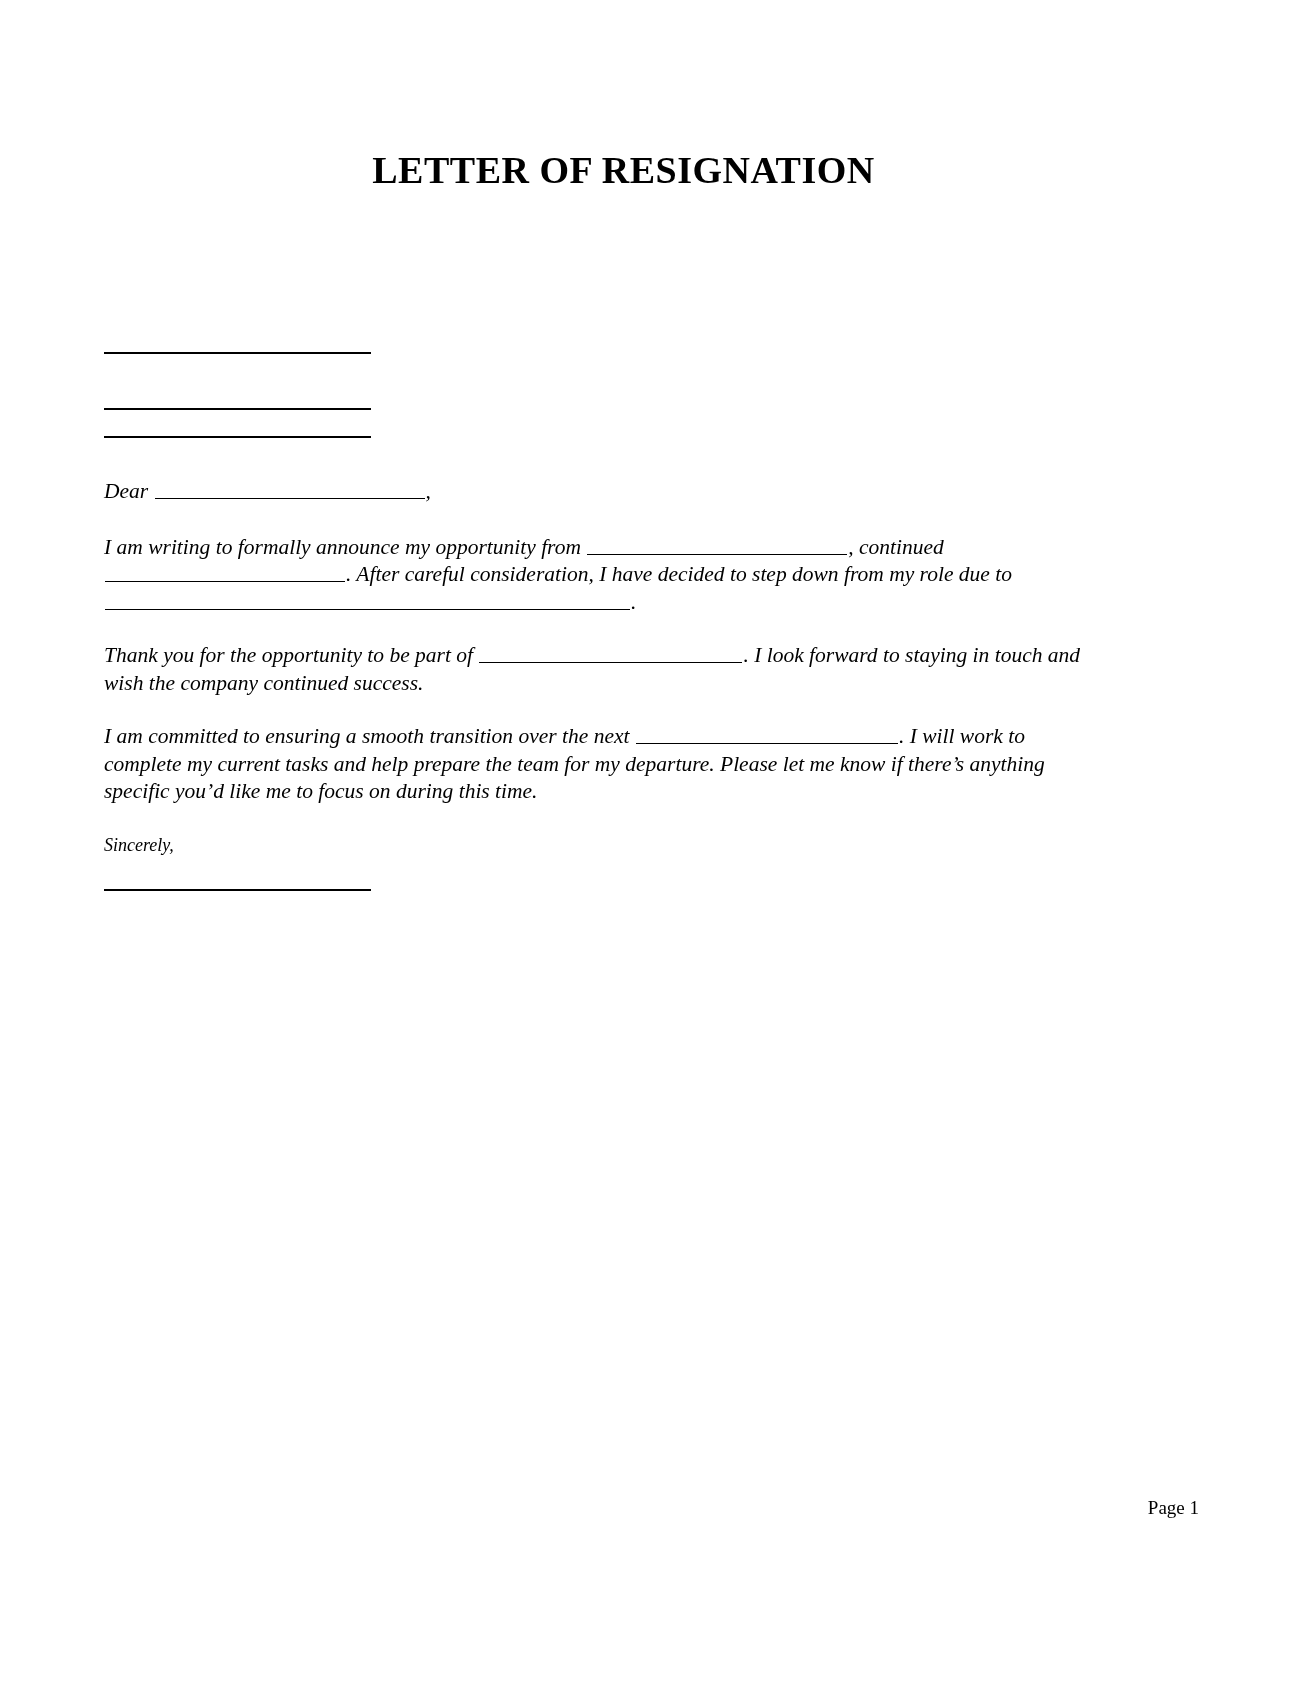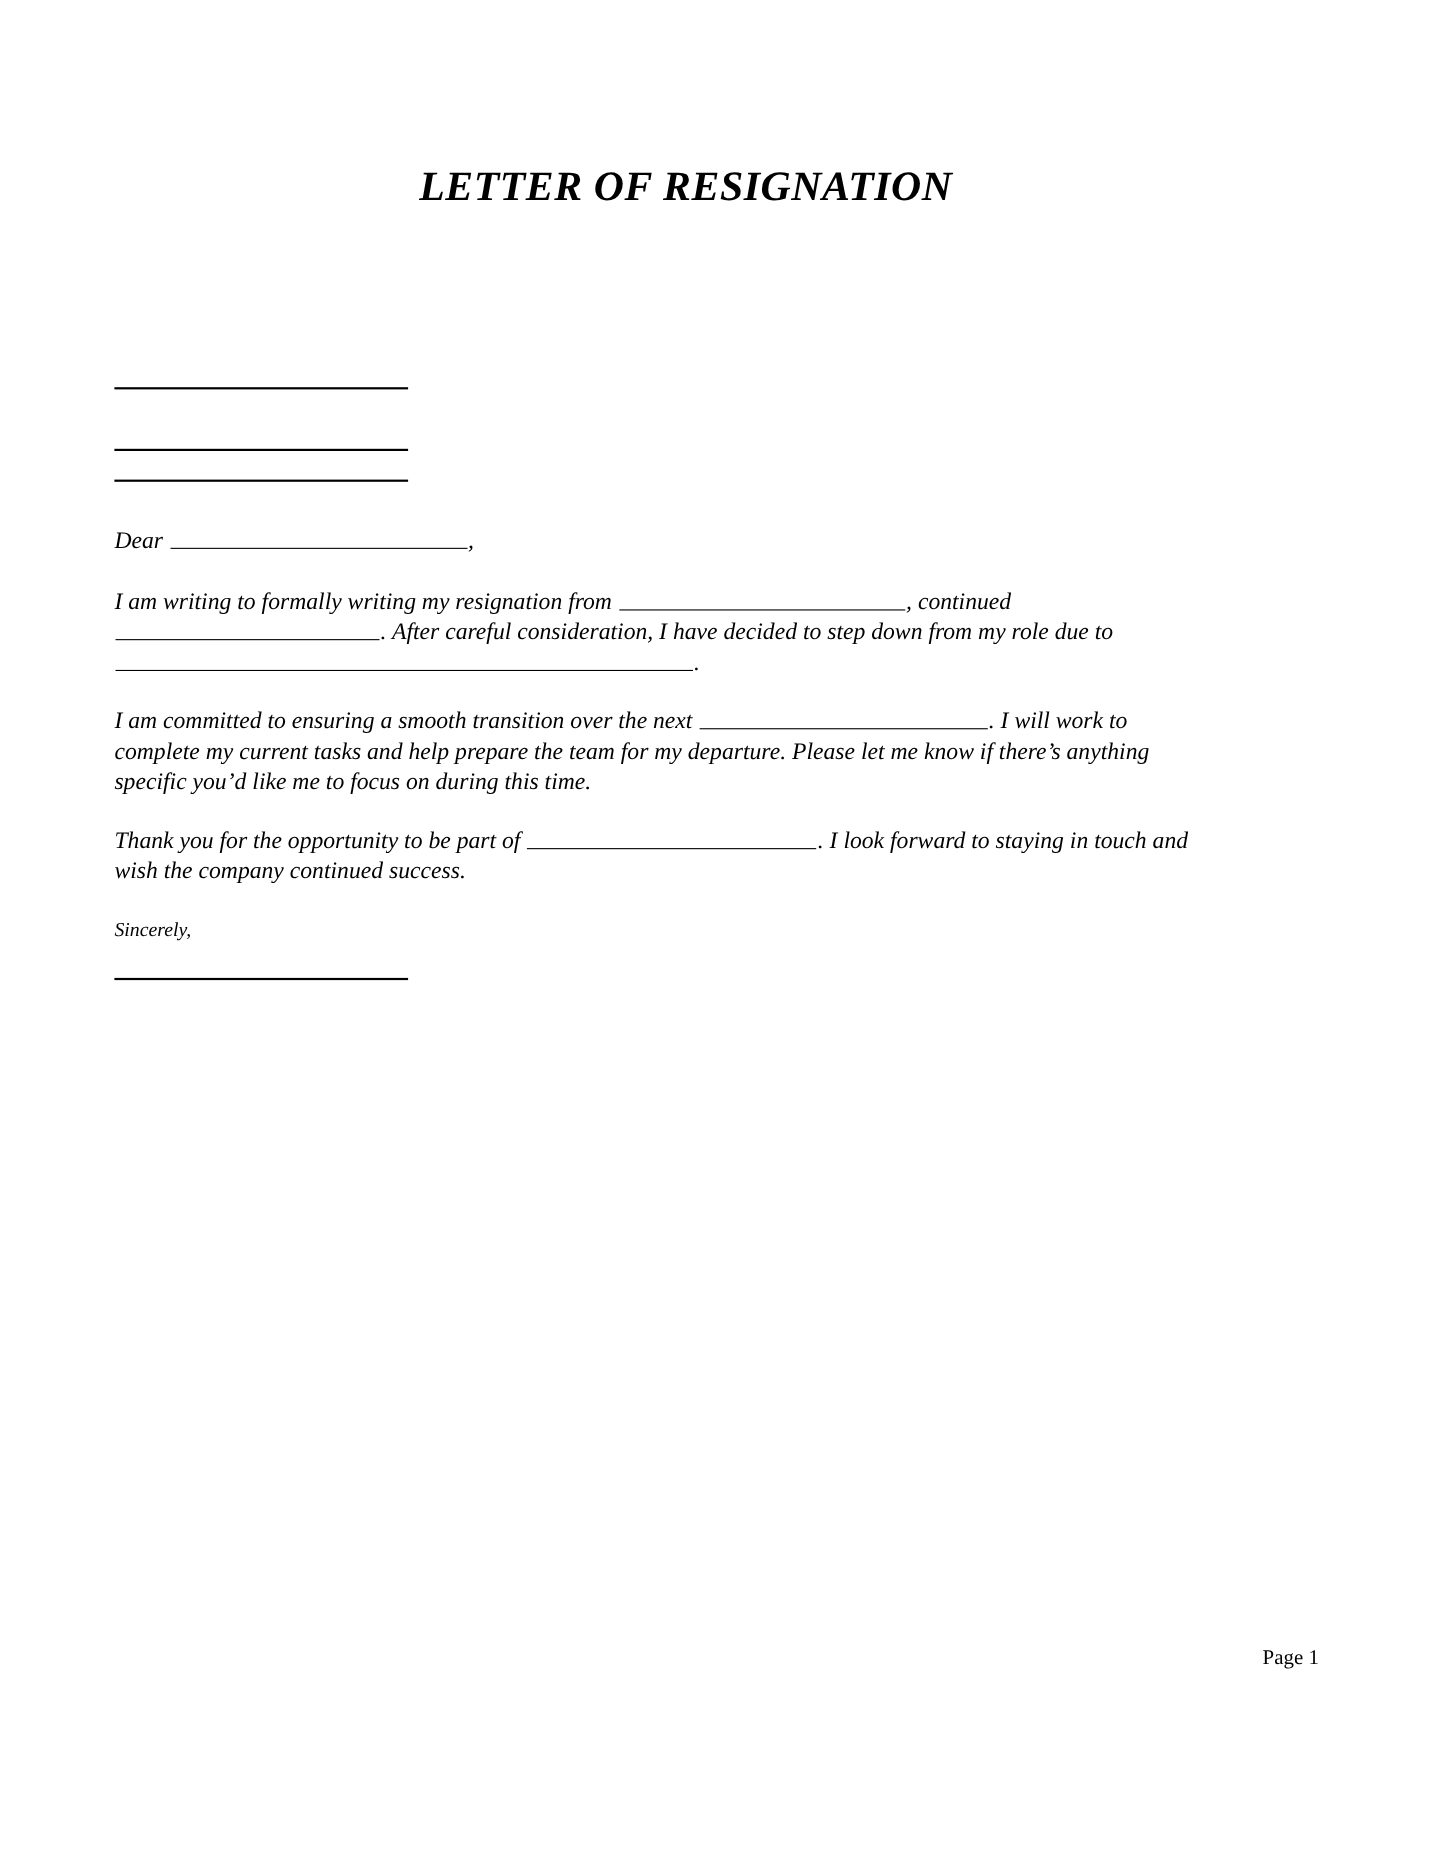--- a/index.html
+++ b/index.html
@@ -22,21 +22,20 @@
   .doc-title {
     position: absolute;
     top: 148px;
     left: 0;
     width: 1247px;
     text-align: center;
     font-size: 38px;
     font-weight: bold;
     letter-spacing: 0.5px;
     line-height: 1.2;
-    font-style: italic;
   }
   .content {
     position: absolute;
     left: 104px;
     top: 352px;
     width: 985px;
     font-style: italic;
   }
   .blank-line {
     display: block;
@@ -100,25 +99,25 @@
   <div class="content">
 
     <span class="blank-line bl-top-1"></span>
 
     <span class="blank-line bl-top-2"></span>
 
     <span class="blank-line bl-top-3"></span>
 
     <p class="salutation"><span>Dear </span><span class="fill f-dear"></span><span>,</span></p>
 
-    <p class="para"><span>I am writing to formally writing my resignation from </span><span class="fill f-from"></span><span>, continued </span><span class="fill f-date"></span><span>. After careful consideration, I have decided to step down from my role due to </span><span class="fill f-reason"></span><span>.</span></p>
+    <p class="para"><span>I am writing to formally announce my opportunity from </span><span class="fill f-from"></span><span>, continued </span><span class="fill f-date"></span><span>. After careful consideration, I have decided to step down from my role due to </span><span class="fill f-reason"></span><span>.</span></p>
+
+    <p class="para"><span>Thank you for the opportunity to be part of </span><span class="fill f-part"></span><span>. I look forward to staying in touch and wish the company continued success.</span></p>
 
     <p class="para"><span>I am committed to ensuring a smooth transition over the next </span><span class="fill f-next"></span><span>. I will work to complete my current tasks and help prepare the team for my departure. Please let me know if there’s anything specific you’d like me to focus on during this time.</span></p>
-
-    <p class="para"><span>Thank you for the opportunity to be part of </span><span class="fill f-part"></span><span>. I look forward to staying in touch and wish the company continued success.</span></p>
 
     <p class="closing">Sincerely,</p>
 
     <div class="sig-wrap">
       <span class="blank-line sig-line"></span>
     </div>
 
   </div>
 
   <div class="footer">Page 1</div>

